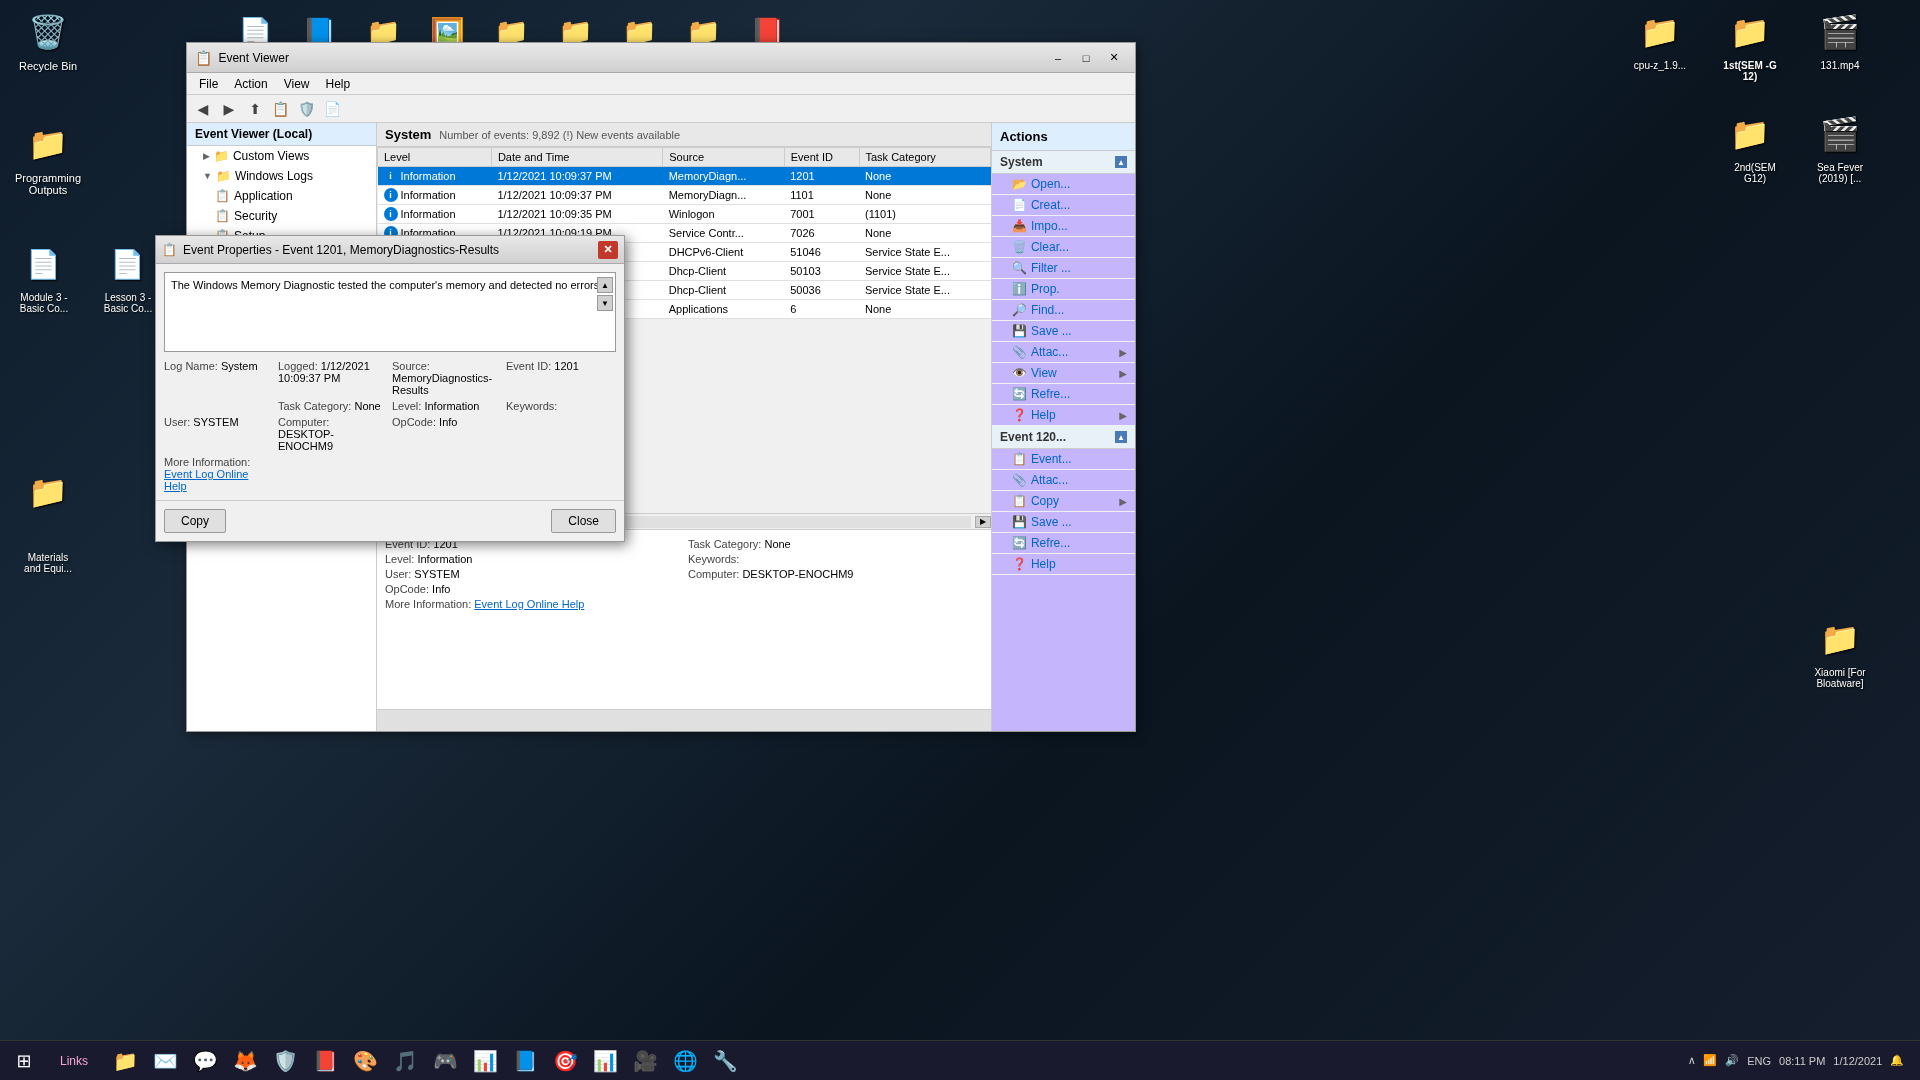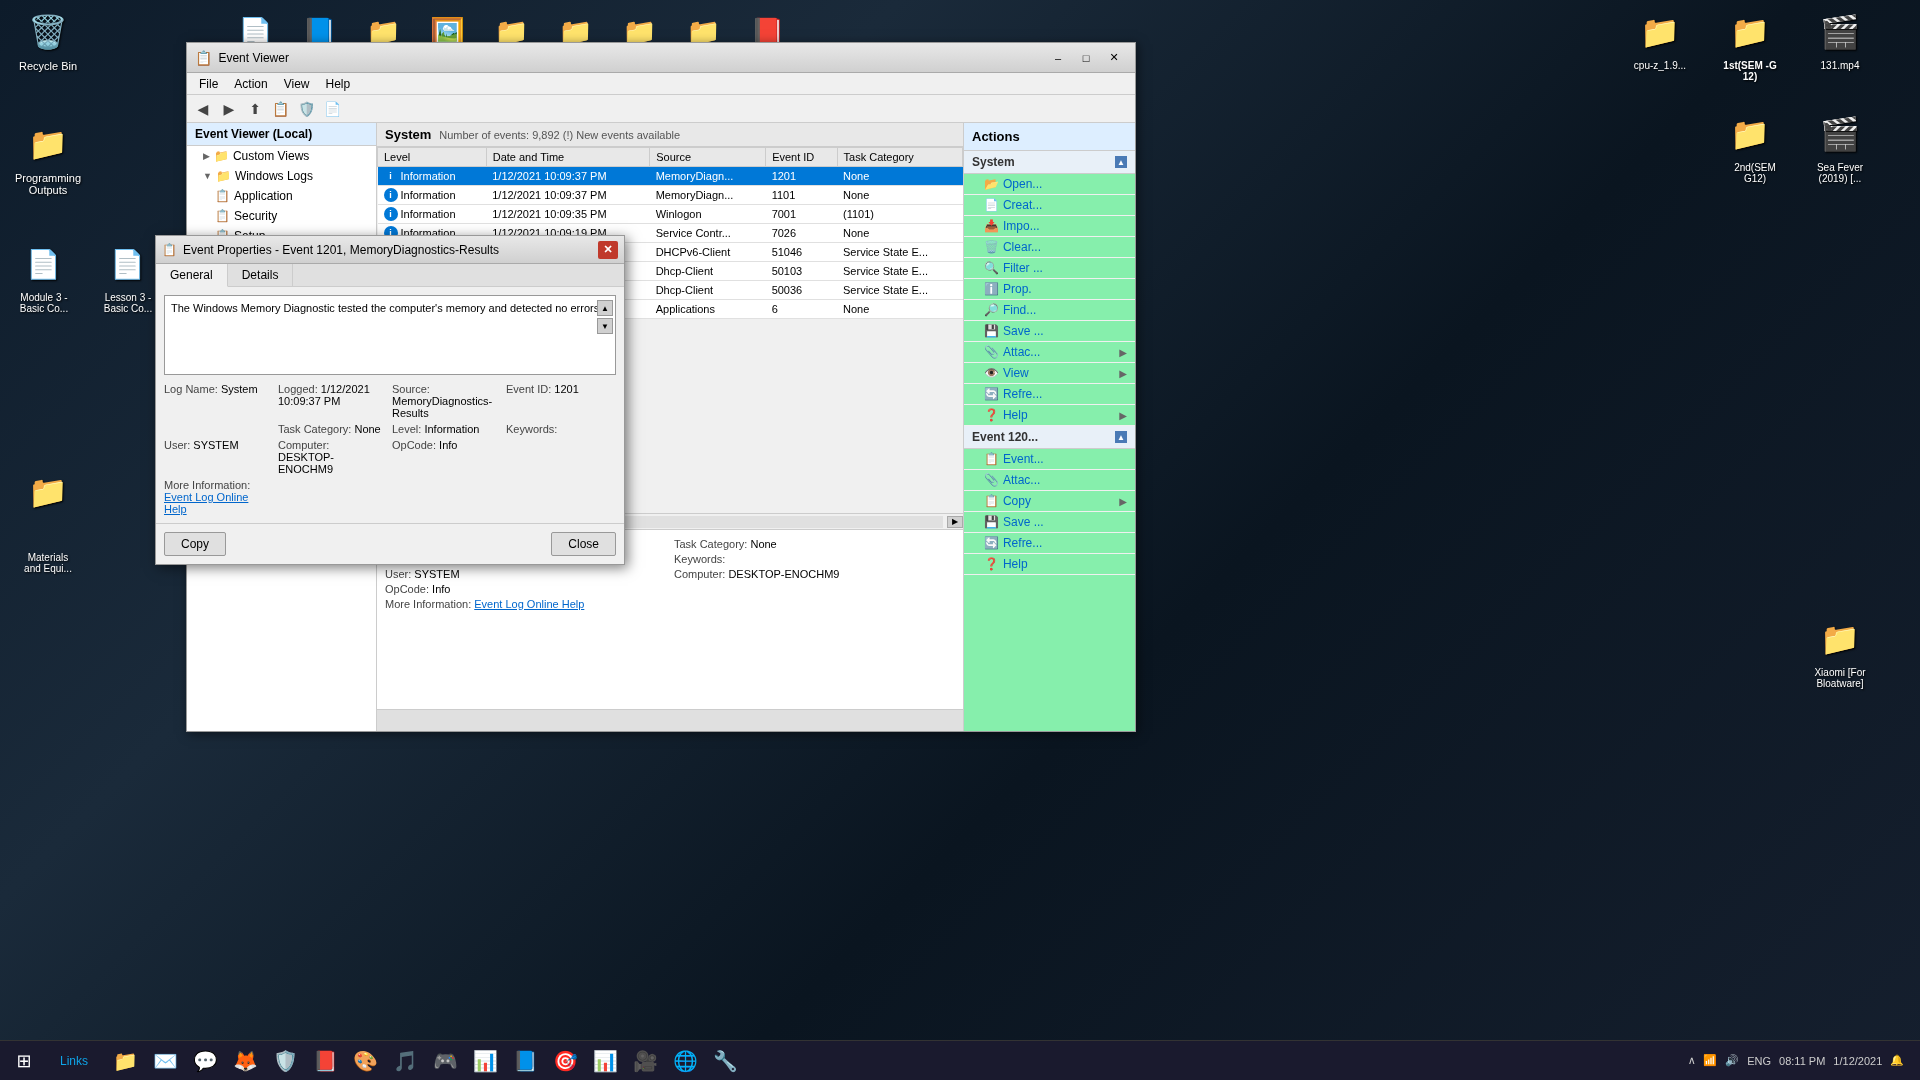--- a/index.html
+++ b/index.html
@@ -63,21 +63,21 @@
       height: 40px;
       display: flex;
       align-items: center;
       justify-content: center;
       cursor: pointer;
       color: #fff;
       font-size: 18px;
     }
     .taskbar-links {
       padding: 0 12px;
-      color: #0ea5e9;
+      color: #f9a8d4;
       font-size: 12px;
       cursor: pointer;
     }
     .taskbar-icons {
       display: flex;
       align-items: center;
       gap: 4px;
       padding: 0 8px;
     }
     .taskbar-icon {
@@ -290,22 +290,22 @@
       border-bottom: 1px solid #e0e0e0;
       padding: 2px 6px;
       white-space: nowrap;
       overflow: hidden;
       max-width: 150px;
       text-overflow: ellipsis;
     }
 
     
     .actions-panel {
-      width: 172px;
-      background: #86efac;
+      width: 144px;
+      background: #c4b5fd;
       border-left: 1px solid #ccc;
       overflow-y: auto;
       font-size: 12px;
     }
     .actions-header {
       background: #ddeeff;
       padding: 6px 8px;
       font-weight: bold;
       border-bottom: 1px solid #ccc;
       font-size: 13px;
@@ -907,24 +907,20 @@
 
   <div class="dialog-overlay">
     <div class="event-dialog">
 
       <div class="dialog-titlebar">
         <span class="dialog-title-icon">📋</span>
         <span class="dialog-title-text">Event Properties - Event 1201, MemoryDiagnostics-Results</span>
         <div class="dialog-close-btn">✕</div>
       </div>
 
-      <div class="dialog-tabs">
-        <div class="dialog-tab active">General</div>
-        <div class="dialog-tab">Details</div>
-      </div>
 
       <div class="dialog-body">
 
         <div class="dialog-message-box">
           <span>The Windows Memory Diagnostic tested the computer's memory and detected no errors</span>
           <div class="dialog-scroll-btns">
             <div class="scroll-btn">▲</div>
             <div class="scroll-btn">▼</div>
           </div>
         </div>

